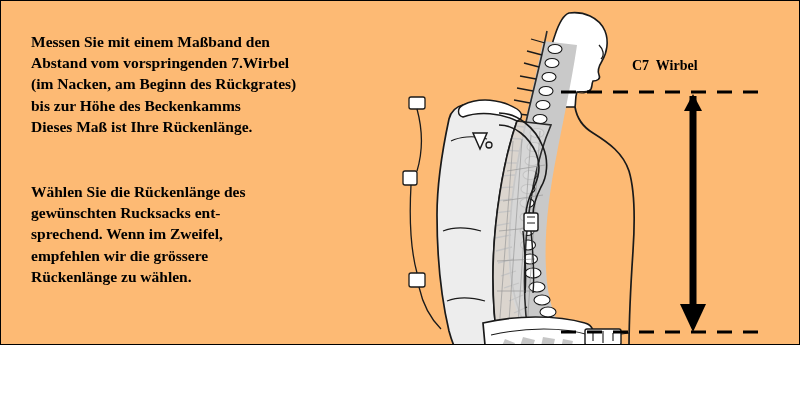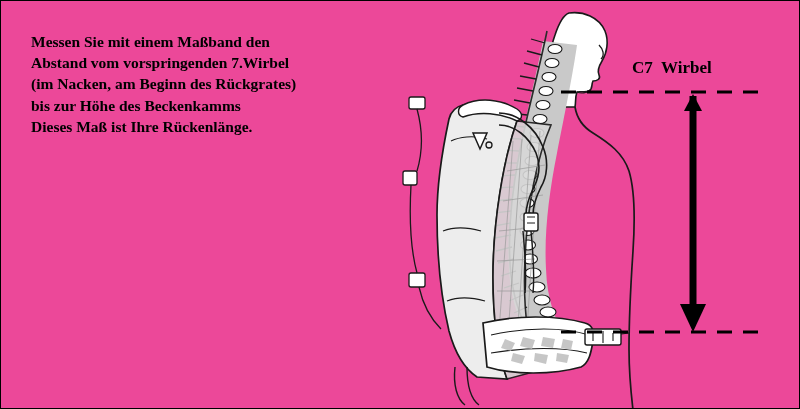--- a/index.html
+++ b/index.html
@@ -3,22 +3,22 @@
 <meta charset="utf-8">
 <style>
   html, body {
     margin: 0;
     padding: 0;
     background: #ffffff;
   }
   #page {
     position: relative;
     width: 800px;
-    height: 409px;
-    background: #ec4899;
+    height: 345px;
+    background: #fdba74;
     border: 1px solid #000000;
     box-sizing: border-box;
     overflow: hidden;
     font-family: "Liberation Serif", serif;
   }
 
   
   .text-block {
     position: absolute;
     font-family: "Liberation Serif", serif;
@@ -28,21 +28,21 @@
     color: #000000;
     white-space: pre;
   }
   #paragraph-1 { left: 30px; top: 30px; }
   #paragraph-2 { left: 30px; top: 180px; }
 
   .label {
     position: absolute;
     font-family: "Liberation Serif", serif;
     font-weight: bold;
-    font-size: 17px;
+    font-size: 14px;
     color: #000000;
     white-space: pre;
   }
   #label-c7 { left: 631px; top: 57px; }
   #label-beckenkamm { left: 631px; top: 343px; }
 
   
   #measure-layer {
     position: absolute;
     left: 0; top: 0;
@@ -63,20 +63,25 @@
 <body>
 
 <div id="page">
 
   <div class="text-block" id="paragraph-1">Messen Sie mit einem Maßband den
 Abstand vom vorspringenden 7.Wirbel
 (im Nacken, am Beginn des Rückgrates)
 bis zur Höhe des Beckenkamms
 Dieses Maß ist Ihre Rückenlänge.</div>
 
+  <div class="text-block" id="paragraph-2">Wählen Sie die Rückenlänge des
+gewünschten Rucksacks ent-
+sprechend. Wenn im Zweifel,
+empfehlen wir die grössere
+Rückenlänge zu wählen.</div>
 
   <div class="label" id="label-c7">C7  Wirbel</div>
 
 
   <svg id="illustration" viewBox="0 0 330 409">
 
     <g>
       <path d="M238 12 C252 10 268 16 274 30 C278 40 276 52 271 60
                C268 65 266 70 268 74 C270 78 266 80 262 80
                C260 84 262 88 258 90 C254 92 250 90 246 91

